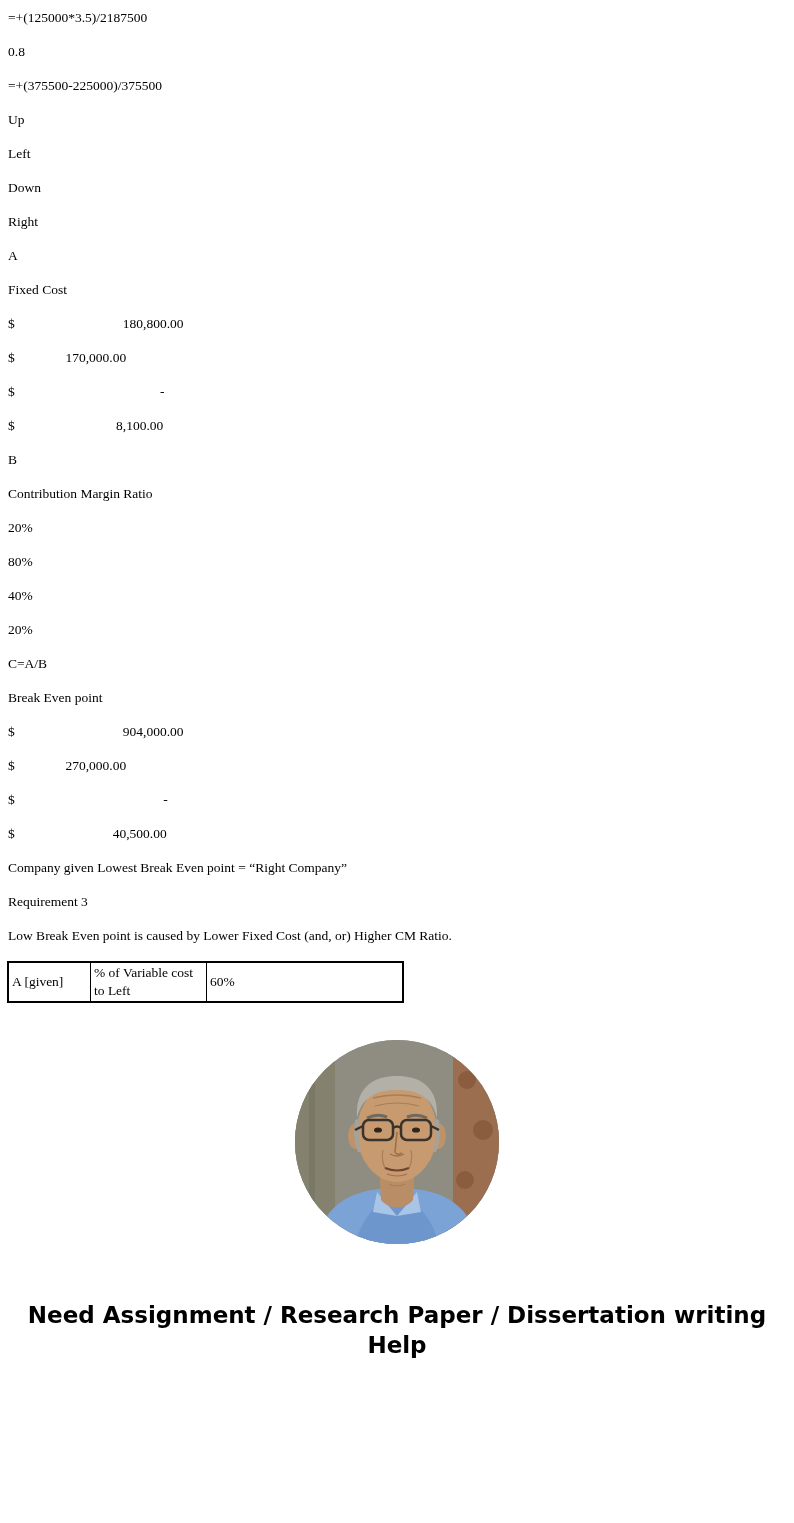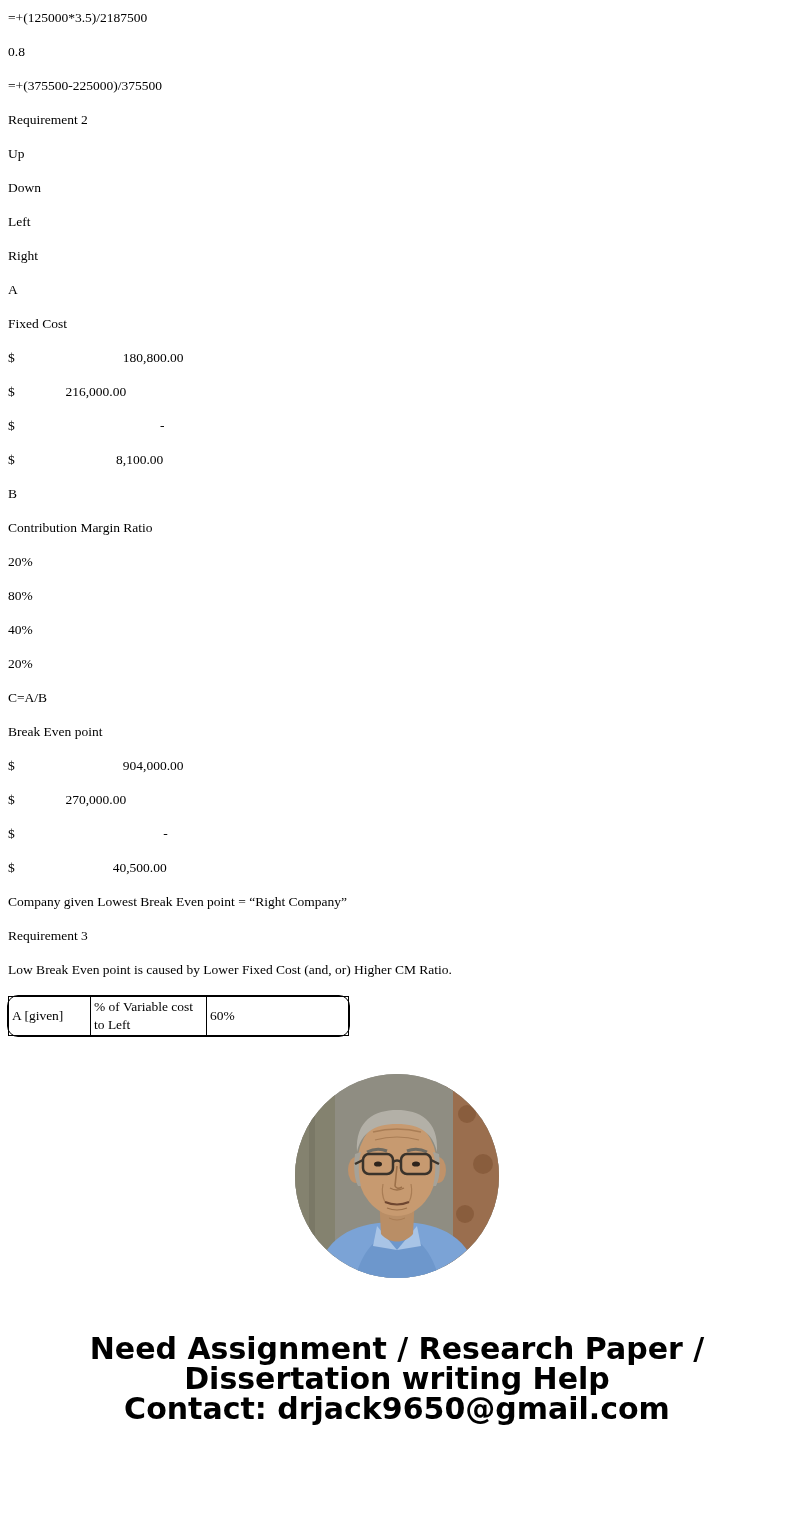--- a/index.html
+++ b/index.html
@@ -20,35 +20,34 @@
   p.line {
     margin: 0 0 18px 0;
   }
   p.line.b { font-weight: normal; }
   p.line.money { white-space: pre; }
 
   table.calc-table {
     border-collapse: collapse;
     margin-top: 4px;
     font-size: 13.5px;
-    border-radius: 10px;
   }
   table.calc-table td {
     border: 1px solid #000;
     padding: 1px 3px;
     vertical-align: middle;
     line-height: 18px;
     height: 38px;
     box-sizing: border-box;
   }
   table.calc-table { border: 1px solid #000; outline: 1px solid #000; outline-offset: 0px; }
   table.calc-table tr.bold td { font-weight: bold; }
   td.c1 { width: 82px; }
   td.c2 { width: 116px; }
-  td.c3 { width: 142px; }
+  td.c3 { width: 196px; }
 
   .avatar-wrap {
     text-align: center;
     margin-top: 38px;
   }
   .avatar {
     width: 204px;
     height: 204px;
     border-radius: 50%;
     overflow: hidden;
@@ -56,42 +55,41 @@
     background: #8f8e85;
   }
   .avatar svg { display: block; }
 
   .footer {
     margin: 52px auto 0 auto;
     max-width: 740px;
     text-align: center;
     font-family: "DejaVu Sans", sans-serif;
     font-weight: bold;
-    font-size: 30px;
+    font-size: 23px;
     line-height: 30px;
   }
   .footer p { margin: 0; }
 </style>
 </head>
 <body>
 
 <div class="page">
 
   <p class="line">=+(125000*3.5)/2187500</p>
   <p class="line">0.8</p>
   <p class="line">=+(375500-225000)/375500</p>
-  <p class="line">Requirement 2</p>
   <p class="line b">Up</p>
+  <p class="line b">Left</p>
   <p class="line b">Down</p>
-  <p class="line b">Left</p>
   <p class="line b">Right</p>
   <p class="line">A</p>
   <p class="line">Fixed Cost</p>
   <p class="line money">$                                180,800.00</p>
-  <p class="line money">$               216,000.00</p>
+  <p class="line money">$               170,000.00</p>
   <p class="line money">$                                           -</p>
   <p class="line money">$                              8,100.00</p>
   <p class="line">B</p>
   <p class="line">Contribution Margin Ratio</p>
   <p class="line">20%</p>
   <p class="line">80%</p>
   <p class="line">40%</p>
   <p class="line">20%</p>
   <p class="line">C=A/B</p>
   <p class="line">Break Even point</p>
@@ -167,16 +165,15 @@
         <path d="M90 128 Q102 133 114 128" stroke="#6e4630" stroke-width="2" fill="none"></path>
         <path d="M92 134 Q102 138 112 134" stroke="#9c7049" stroke-width="1.2" fill="none"></path>
 
         <path d="M94 144 Q102 148 110 144" stroke="#a97d55" stroke-width="1" fill="none"></path>
       </svg>
     </span>
   </div>
 
   <div class="footer">
     <p>Need Assignment / Research Paper / Dissertation writing Help</p>
-    <p>Contact: drjack9650@gmail.com</p>
   </div>
 
 </div>
 
 </body></html>

